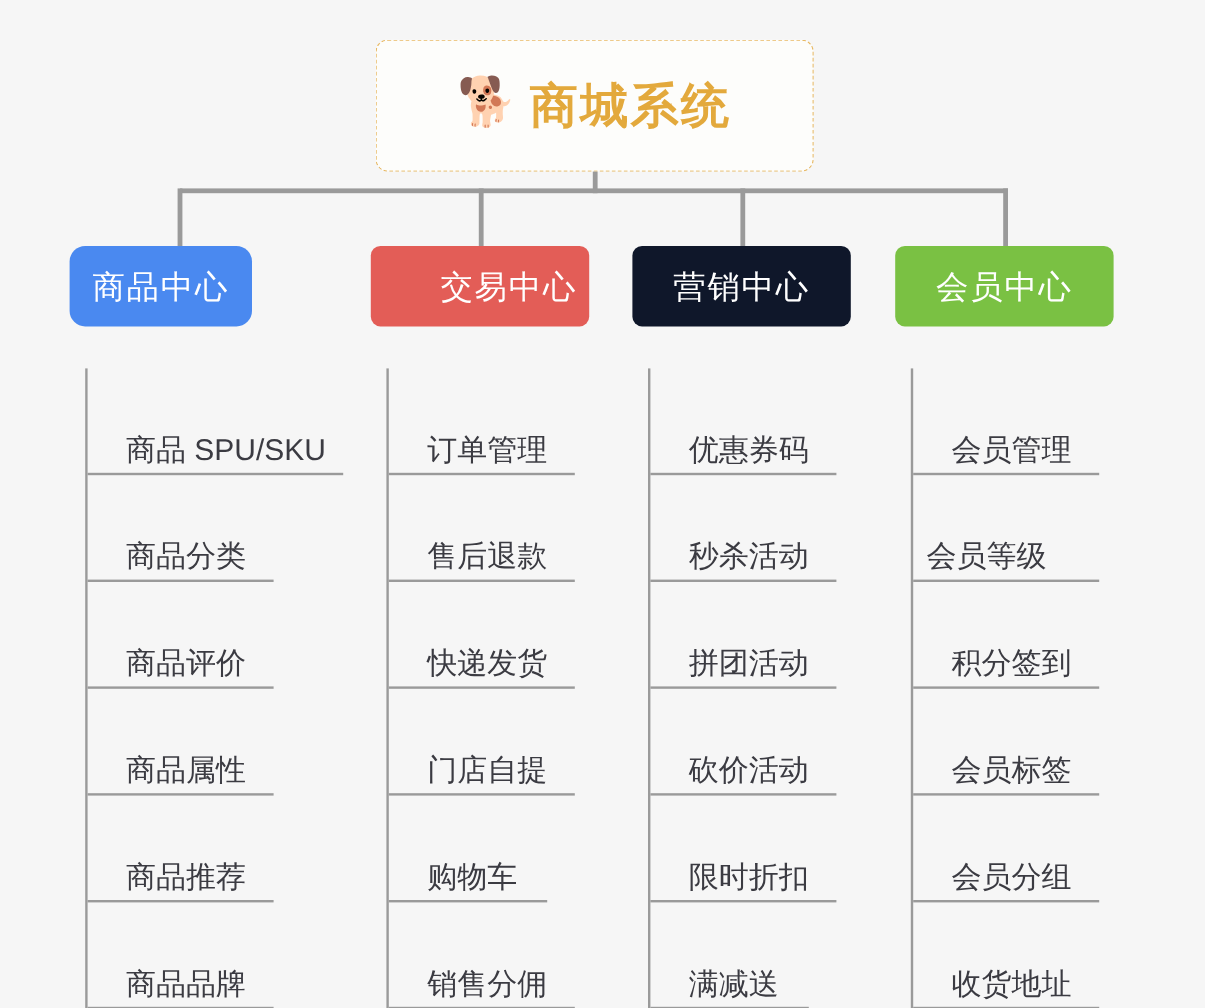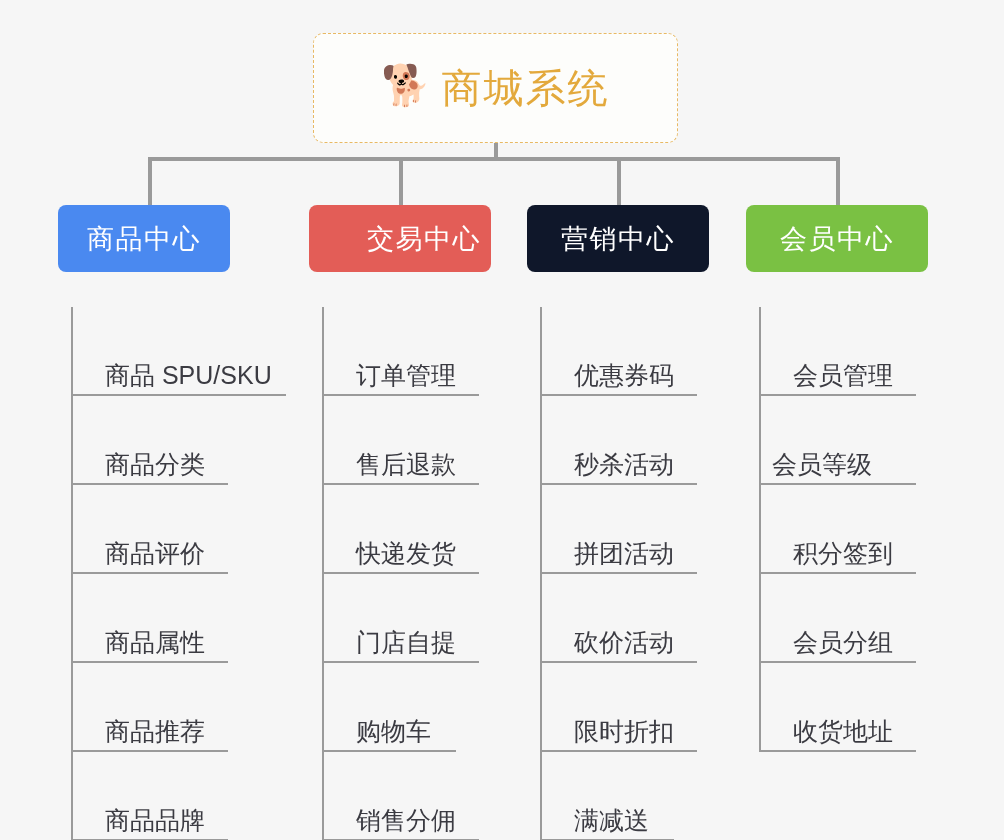--- a/index.html
+++ b/index.html
@@ -42,21 +42,21 @@
     line-height: 1;
     width: 46px;
     height: 46px;
     display: block;
   }
   .root-title {
     font-size: 40px;
     color: #e3a93c;
     letter-spacing: 2px;
     white-space: nowrap;
-    font-weight: 400;
+    font-weight: 700;
   }
 
   
   .conn {
     position: absolute;
     background: #9a9a9a;
   }
   .conn-v-root {
     left: 494px;
     top: 143px;
@@ -128,21 +128,21 @@
 
   <div class="conn conn-v-root"></div>
   <div class="conn conn-h-bar"></div>
   <div class="conn conn-drop" id="drop-0" style="left: 148px;"></div>
   <div class="conn conn-drop" id="drop-1" style="left: 399px;"></div>
   <div class="conn conn-drop" id="drop-2" style="left: 617px;"></div>
   <div class="conn conn-drop" id="drop-3" style="left: 836px;"></div>
 
   <div id="branches-host">
       <div class="branch" style="left: 58px;">
-        <div class="branch-head" style="background: rgb(74, 137, 240); width: 172px;">商品中心</div>
+        <div class="branch-head" style="background: rgb(74, 137, 240); width: 152px; border-radius: 13px;">商品中心</div>
         <div class="branch-body">
           <div class="leaf" style="width: 213px;">
             <span class="leaf-label">商品 SPU/SKU</span>
           </div>
           <div class="leaf" style="width: 155px;">
             <span class="leaf-label">商品分类</span>
           </div>
           <div class="leaf" style="width: 155px;">
             <span class="leaf-label">商品评价</span>
           </div>
@@ -209,20 +209,23 @@
           <div class="leaf" style="width: 155px;">
             <span class="leaf-label">会员管理</span>
           </div>
           <div class="leaf" style="width: 155px; padding-left: 11px;">
             <span class="leaf-label">会员等级</span>
           </div>
           <div class="leaf" style="width: 155px;">
             <span class="leaf-label">积分签到</span>
           </div>
           <div class="leaf" style="width: 155px;">
+            <span class="leaf-label">会员标签</span>
+          </div>
+          <div class="leaf" style="width: 155px;">
             <span class="leaf-label">会员分组</span>
           </div>
           <div class="leaf" style="width: 155px;">
             <span class="leaf-label">收货地址</span>
           </div>
         </div>
       </div>
     </div>
 
 </div>

